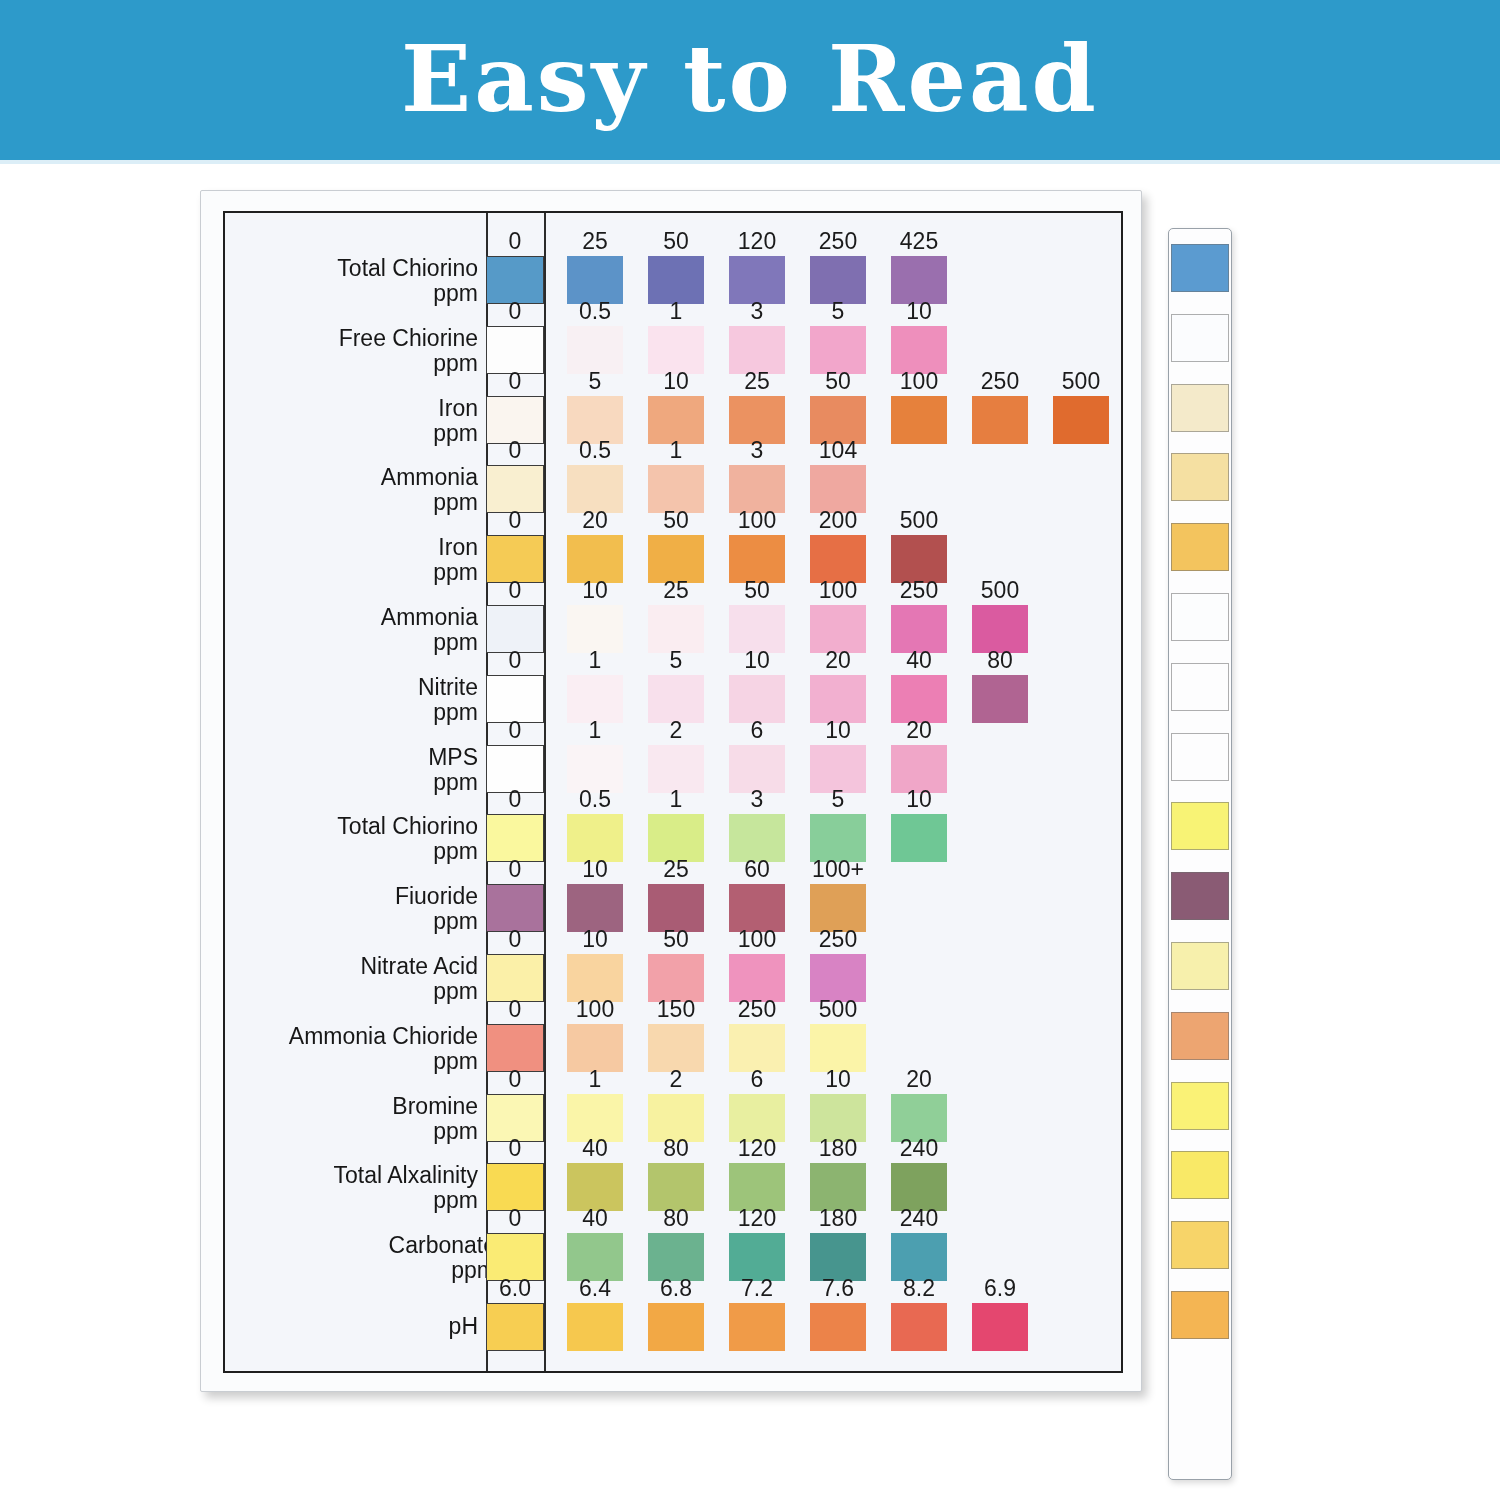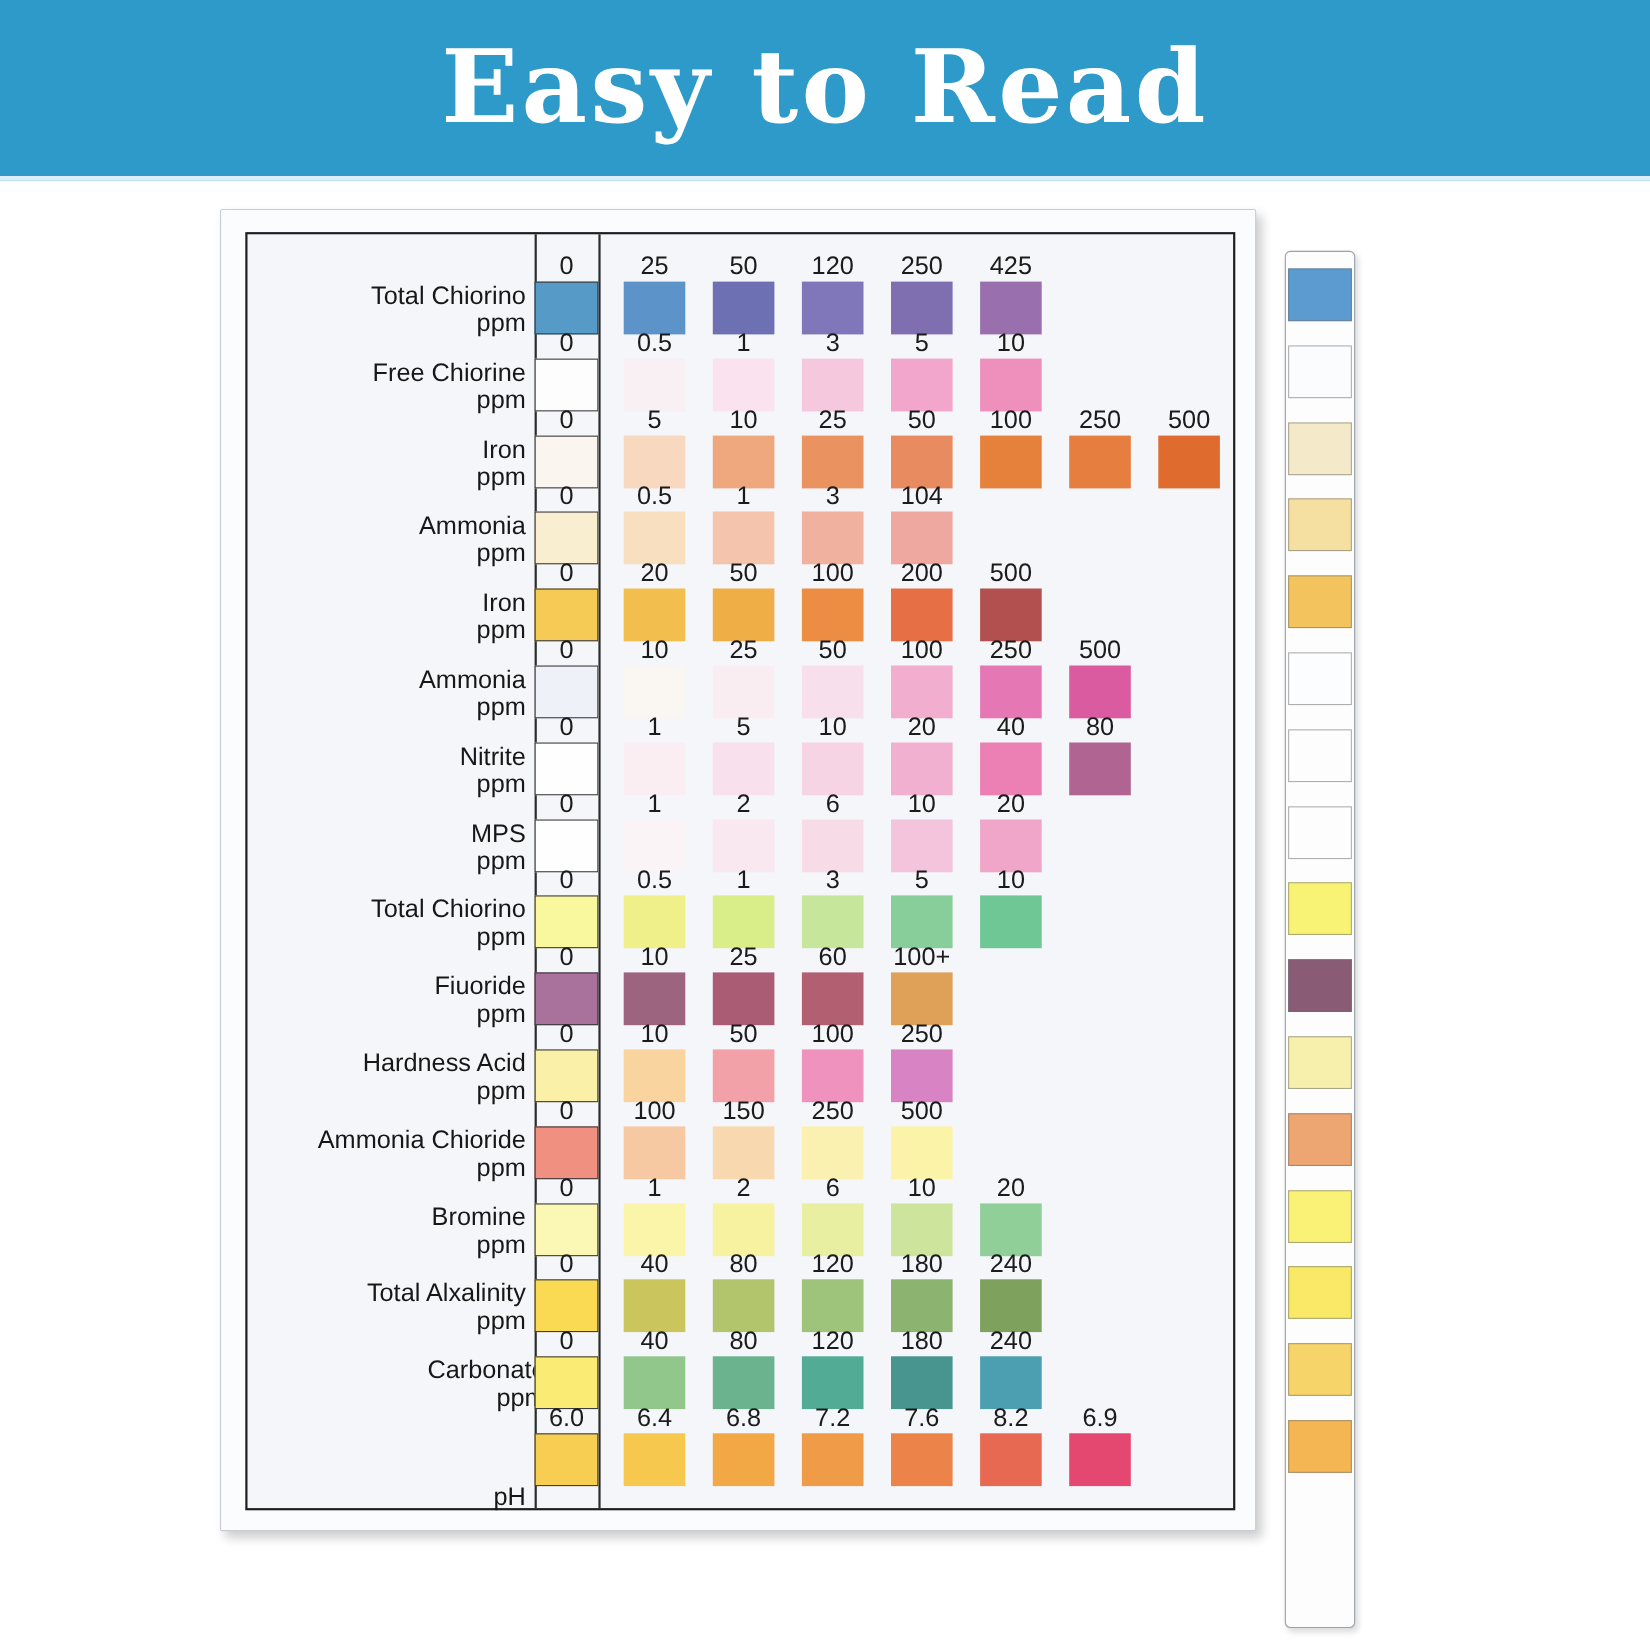--- a/index.html
+++ b/index.html
@@ -224,21 +224,21 @@
         <div class="sw zero" style="left: 261px; width: 58px; top: 671.2px; height: 48px; background: rgb(169, 114, 156);"></div>
         <div class="num" style="left: 342px; width: 56px; top: 643.2px;">10</div>
         <div class="sw" style="left: 342px; width: 56px; top: 671.2px; height: 48px; background: rgb(157, 100, 128);"></div>
         <div class="num" style="left: 423px; width: 56px; top: 643.2px;">25</div>
         <div class="sw" style="left: 423px; width: 56px; top: 671.2px; height: 48px; background: rgb(169, 92, 116);"></div>
         <div class="num" style="left: 504px; width: 56px; top: 643.2px;">60</div>
         <div class="sw" style="left: 504px; width: 56px; top: 671.2px; height: 48px; background: rgb(179, 95, 114);"></div>
         <div class="num" style="left: 585px; width: 56px; top: 643.2px;">100+</div>
         <div class="sw" style="left: 585px; width: 56px; top: 671.2px; height: 48px; background: rgb(223, 160, 87);"></div>
         <div class="rlabel" style="top: 741px;">
-          <div>Hardness Acid</div>
+          <div>Nitrate Acid</div>
           <div>ppm</div>
         </div>
         <div class="num" style="left: 261px; width: 58px; top: 713px;">0</div>
         <div class="sw zero" style="left: 261px; width: 58px; top: 741px; height: 48px; background: rgb(251, 240, 168);"></div>
         <div class="num" style="left: 342px; width: 56px; top: 713px;">10</div>
         <div class="sw" style="left: 342px; width: 56px; top: 741px; height: 48px; background: rgb(249, 212, 159);"></div>
         <div class="num" style="left: 423px; width: 56px; top: 713px;">50</div>
         <div class="sw" style="left: 423px; width: 56px; top: 741px; height: 48px; background: rgb(242, 161, 169);"></div>
         <div class="num" style="left: 504px; width: 56px; top: 713px;">100</div>
         <div class="sw" style="left: 504px; width: 56px; top: 741px; height: 48px; background: rgb(239, 147, 190);"></div>
@@ -299,21 +299,21 @@
         <div class="num" style="left: 342px; width: 56px; top: 992.2px;">40</div>
         <div class="sw" style="left: 342px; width: 56px; top: 1020.2px; height: 48px; background: rgb(146, 199, 140);"></div>
         <div class="num" style="left: 423px; width: 56px; top: 992.2px;">80</div>
         <div class="sw" style="left: 423px; width: 56px; top: 1020.2px; height: 48px; background: rgb(107, 178, 143);"></div>
         <div class="num" style="left: 504px; width: 56px; top: 992.2px;">120</div>
         <div class="sw" style="left: 504px; width: 56px; top: 1020.2px; height: 48px; background: rgb(82, 172, 149);"></div>
         <div class="num" style="left: 585px; width: 56px; top: 992.2px;">180</div>
         <div class="sw" style="left: 585px; width: 56px; top: 1020.2px; height: 48px; background: rgb(71, 149, 142);"></div>
         <div class="num" style="left: 666px; width: 56px; top: 992.2px;">240</div>
         <div class="sw" style="left: 666px; width: 56px; top: 1020.2px; height: 48px; background: rgb(76, 159, 176);"></div>
-        <div class="rlabel" style="top: 1101px; margin-top: 34px;">
+        <div class="rlabel" style="top: 1101px;">
           <div>pH</div>
         </div>
         <div class="num" style="left: 261px; width: 58px; top: 1062px;">6.0</div>
         <div class="sw zero" style="left: 261px; width: 58px; top: 1090px; height: 48px; background: rgb(247, 206, 82);"></div>
         <div class="num" style="left: 342px; width: 56px; top: 1062px;">6.4</div>
         <div class="sw" style="left: 342px; width: 56px; top: 1090px; height: 48px; background: rgb(246, 200, 78);"></div>
         <div class="num" style="left: 423px; width: 56px; top: 1062px;">6.8</div>
         <div class="sw" style="left: 423px; width: 56px; top: 1090px; height: 48px; background: rgb(242, 168, 69);"></div>
         <div class="num" style="left: 504px; width: 56px; top: 1062px;">7.2</div>
         <div class="sw" style="left: 504px; width: 56px; top: 1090px; height: 48px; background: rgb(240, 155, 72);"></div>

